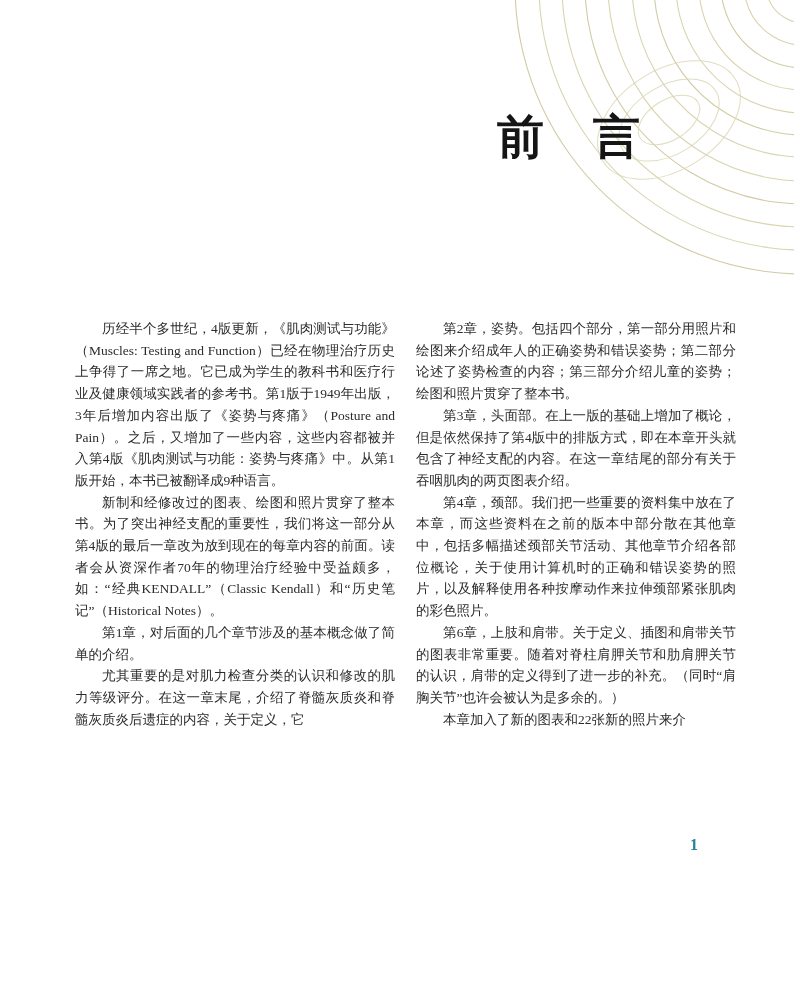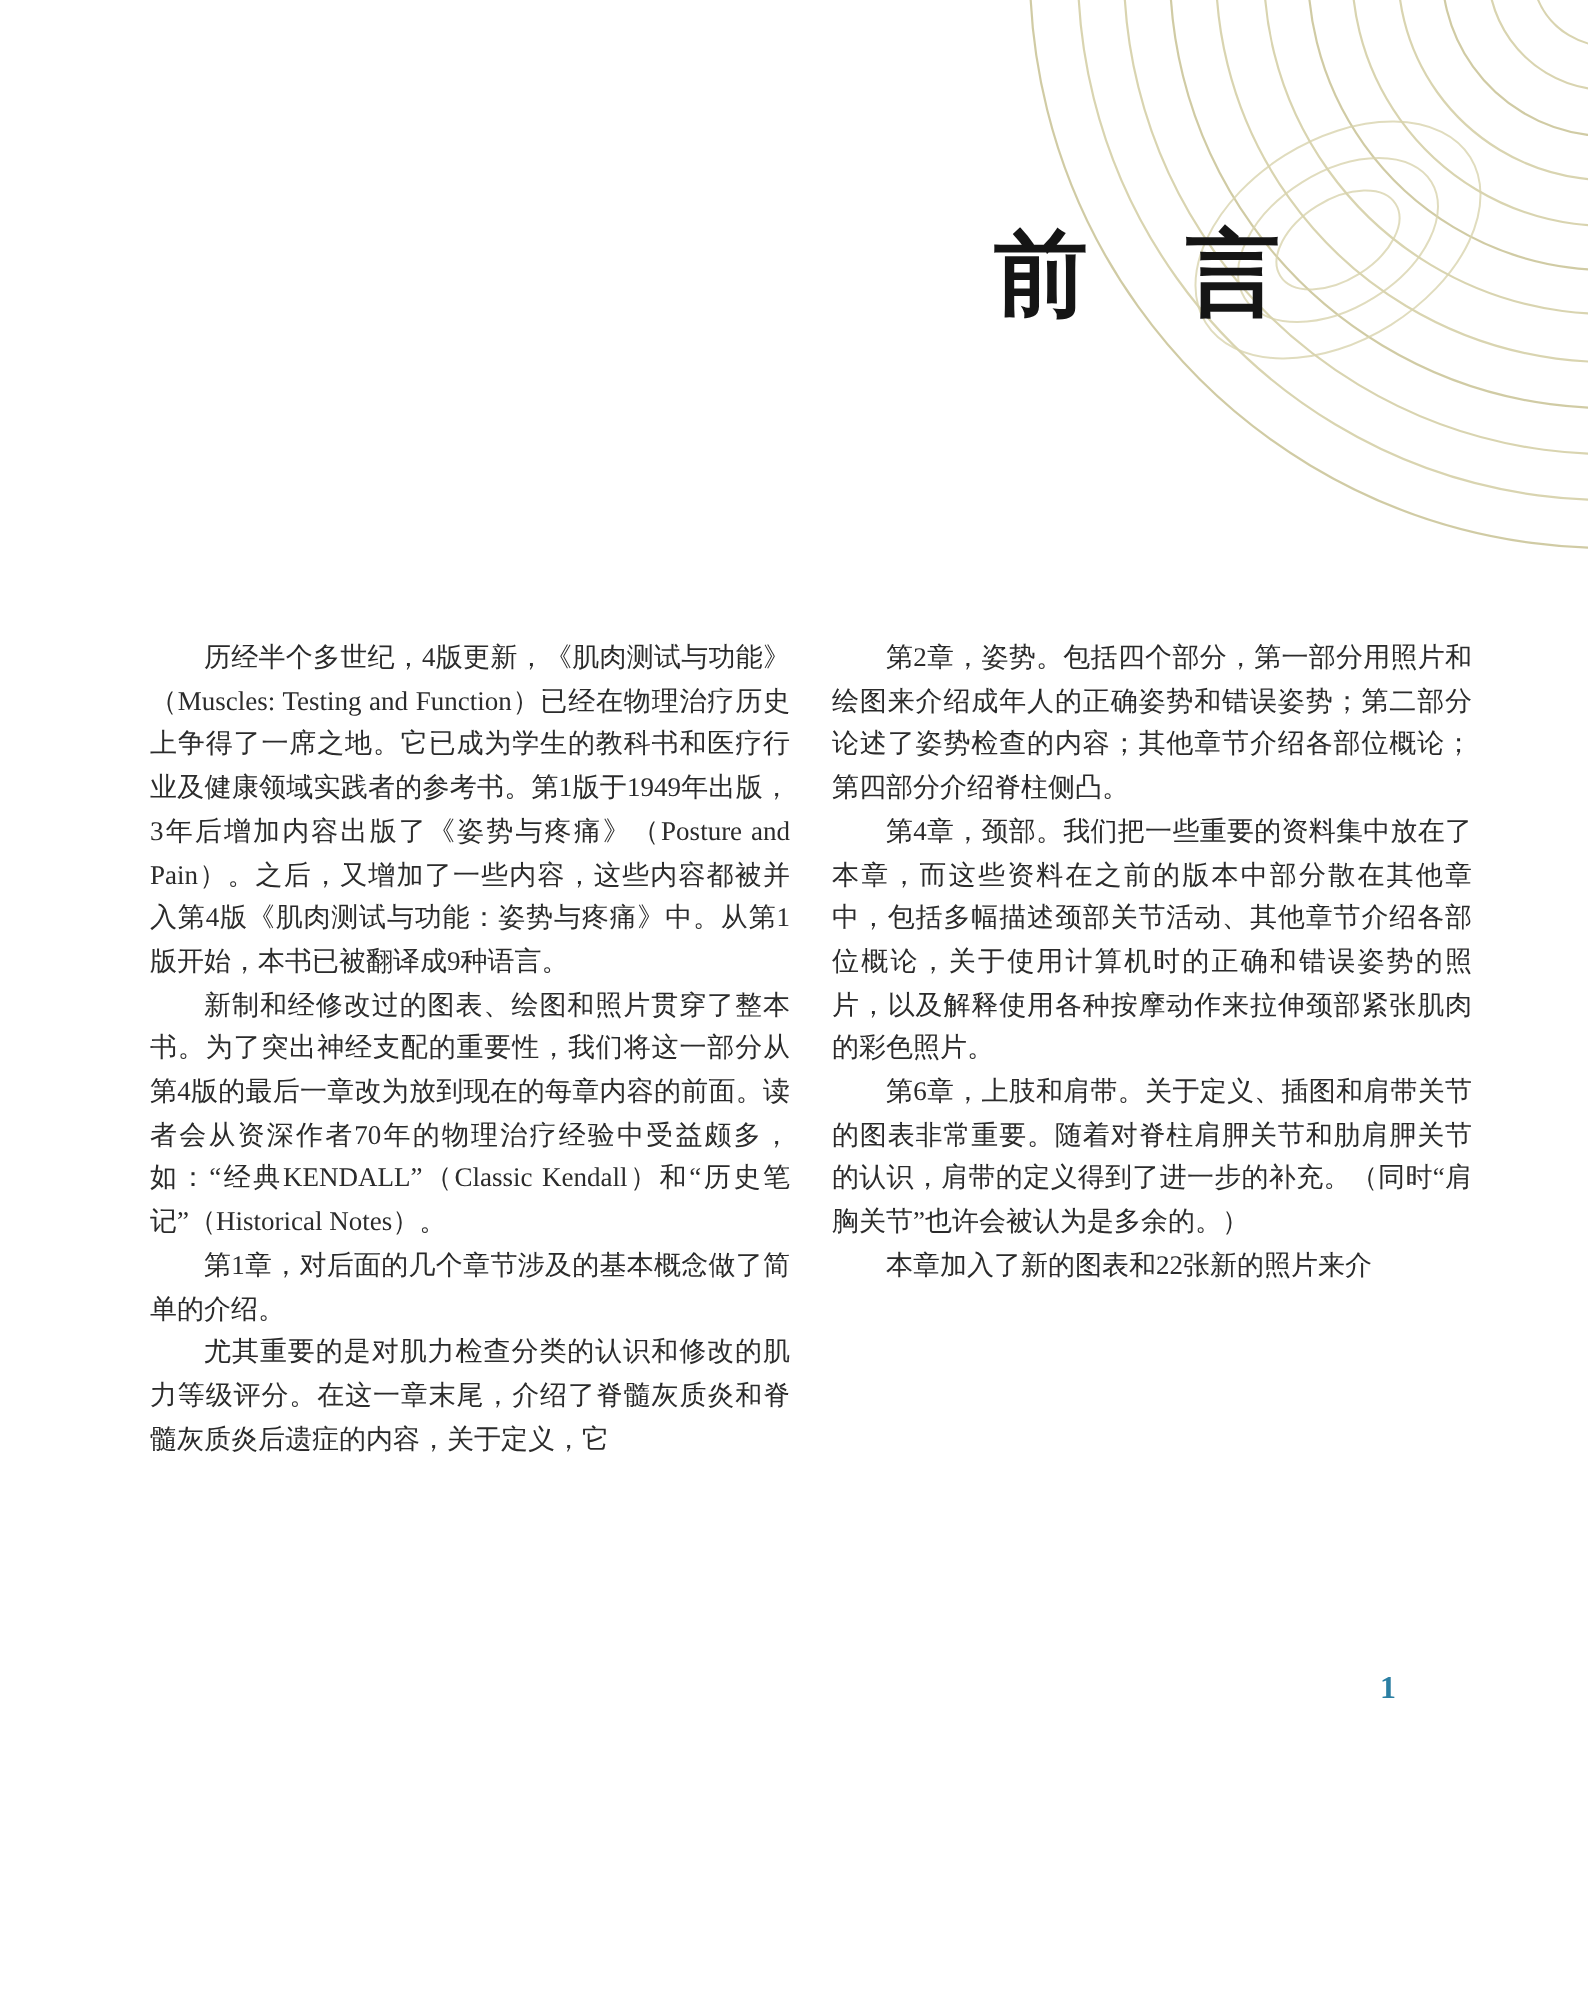--- a/index.html
+++ b/index.html
@@ -94,21 +94,22 @@
   <h1 class="title">前　言</h1>
 
   <div class="content">
     <div class="col">
       <p>历经半个多世纪，4版更新，《肌肉测试与功能》（Muscles: Testing and Function）已经在物理治疗历史上争得了一席之地。它已成为学生的教科书和医疗行业及健康领域实践者的参考书。第1版于1949年出版，3年后增加内容出版了《姿势与疼痛》（Posture and Pain）。之后，又增加了一些内容，这些内容都被并入第4版《肌肉测试与功能：姿势与疼痛》中。从第1版开始，本书已被翻译成9种语言。</p>
       <p>新制和经修改过的图表、绘图和照片贯穿了整本书。为了突出神经支配的重要性，我们将这一部分从第4版的最后一章改为放到现在的每章内容的前面。读者会从资深作者70年的物理治疗经验中受益颇多，如：“经典KENDALL”（Classic Kendall）和“历史笔记”（Historical Notes）。</p>
       <p>第1章，对后面的几个章节涉及的基本概念做了简单的介绍。</p>
       <p>尤其重要的是对肌力检查分类的认识和修改的肌力等级评分。在这一章末尾，介绍了脊髓灰质炎和脊髓灰质炎后遗症的内容，关于定义，它</p>
     </div>
     <div class="col">
-      <p>第2章，姿势。包括四个部分，第一部分用照片和绘图来介绍成年人的正确姿势和错误姿势；第二部分论述了姿势检查的内容；其他章节介绍各部位概论；第四部分介绍脊柱侧凸。</p>
+      <p>第2章，姿势。包括四个部分，第一部分用照片和绘图来介绍成年人的正确姿势和错误姿势；第二部分论述了姿势检查的内容；第三部分介绍儿童的姿势；绘图和照片贯穿了整本书。</p>
+      <p>第3章，头面部。在上一版的基础上增加了概论，但是依然保持了第4版中的排版方式，即在本章开头就包含了神经支配的内容。在这一章结尾的部分有关于吞咽肌肉的两页图表介绍。</p>
       <p>第4章，颈部。我们把一些重要的资料集中放在了本章，而这些资料在之前的版本中部分散在其他章中，包括多幅描述颈部关节活动、其他章节介绍各部位概论，关于使用计算机时的正确和错误姿势的照片，以及解释使用各种按摩动作来拉伸颈部紧张肌肉的彩色照片。</p>
       <p>第6章，上肢和肩带。关于定义、插图和肩带关节的图表非常重要。随着对脊柱肩胛关节和肋肩胛关节的认识，肩带的定义得到了进一步的补充。（同时“肩胸关节”也许会被认为是多余的。）</p>
       <p>本章加入了新的图表和22张新的照片来介</p>
     </div>
   </div>
 
   <div class="page-number">1</div>
 
 </div>
 

